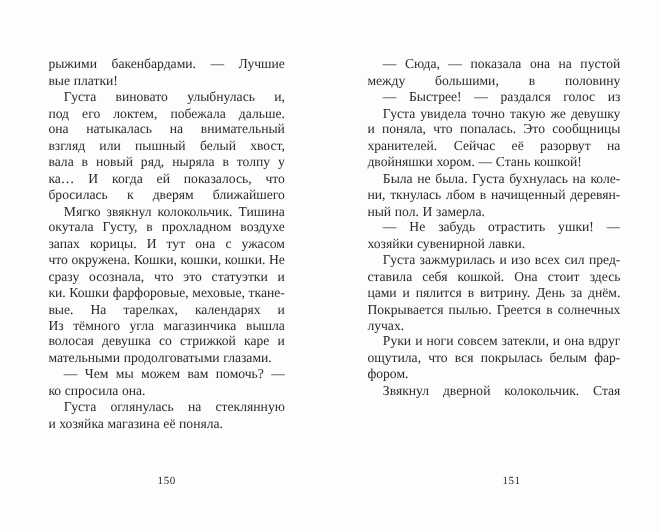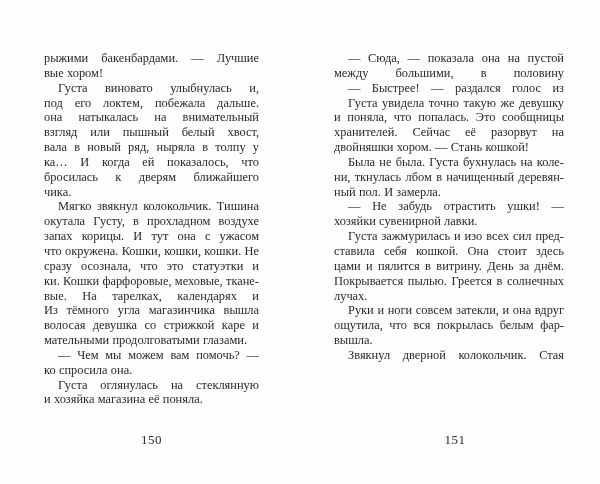--- a/index.html
+++ b/index.html
@@ -28,41 +28,40 @@
     text-align: justify;
     text-align-last: justify;
     word-spacing: 0.2px;
   }
   .line.indent { text-indent: 14px; }
   .line.end    { text-align-last: left; }
   .pagenum {
     position: absolute;
     top: 432px;
     text-align: center;
-    font-size: 13px;
+    font-size: 10px;
     letter-spacing: 0.5px;
   }
   .pagenum.left  { left: 44px;  width: 215px; }
-  .pagenum.right { left: 340px; width: 230px; }
+  .pagenum.right { left: 350px; width: 230px; }
 </style>
 </head>
 <body>
 
 <div class="spread" style="background: rgb(253, 253, 253); color: rgb(42, 42, 42);">
   <div class="page-text left">
       <div class="line">рыжими бакенбардами. — Лучшие носо-</div>
-      <div class="line end">вые хором!</div>
+      <div class="line end">вые платки!</div>
       <div class="line indent">Густа виновато улыбнулась и, проскочив</div>
       <div class="line">под его локтем, побежала дальше. Всюду</div>
       <div class="line">она натыкалась на внимательный кошачий</div>
       <div class="line">взгляд или пышный белый хвост, сворачи-</div>
       <div class="line">вала в новый ряд, ныряла в толпу у прилав-</div>
       <div class="line">ка… И когда ей показалось, что хранители</div>
       <div class="line">бросилась к дверям ближайшего магазин-</div>
-      <div class="line end">чика.</div>
       <div class="line indent">Мягко звякнул колокольчик. Тишина</div>
       <div class="line">окутала Густу, в прохладном воздухе витал</div>
       <div class="line">запах корицы. И тут она с ужасом поняла,</div>
       <div class="line">что окружена. Кошки, кошки, кошки. Не</div>
       <div class="line">сразу осознала, что это статуэтки и фигур-</div>
       <div class="line">ки. Кошки фарфоровые, меховые, ткане-</div>
       <div class="line">вые. На тарелках, календарях и открытках.</div>
       <div class="line">Из тёмного угла магазинчика вышла черно-</div>
       <div class="line">волосая девушка со стрижкой каре и вни-</div>
       <div class="line end">мательными продолговатыми глазами.</div>
@@ -84,18 +83,18 @@
       <div class="line end">ный пол. И замерла.</div>
       <div class="line indent">— Не забудь отрастить ушки! — сказали</div>
       <div class="line end">хозяйки сувенирной лавки.</div>
       <div class="line indent">Густа зажмурилась и изо всех сил пред-</div>
       <div class="line">ставила себя кошкой. Она стоит здесь меся-</div>
       <div class="line">цами и пялится в витрину. День за днём.</div>
       <div class="line">Покрывается пылью. Греется в солнечных</div>
       <div class="line end">лучах.</div>
       <div class="line indent">Руки и ноги совсем затекли, и она вдруг</div>
       <div class="line">ощутила, что вся покрылась белым фар-</div>
-      <div class="line end">вышла.</div>
+      <div class="line end">фором.</div>
       <div class="line indent">Звякнул дверной колокольчик. Стая</div>
     </div>
   <div class="pagenum left">150</div>
   <div class="pagenum right">151</div>
 </div>
 
 </body></html>

